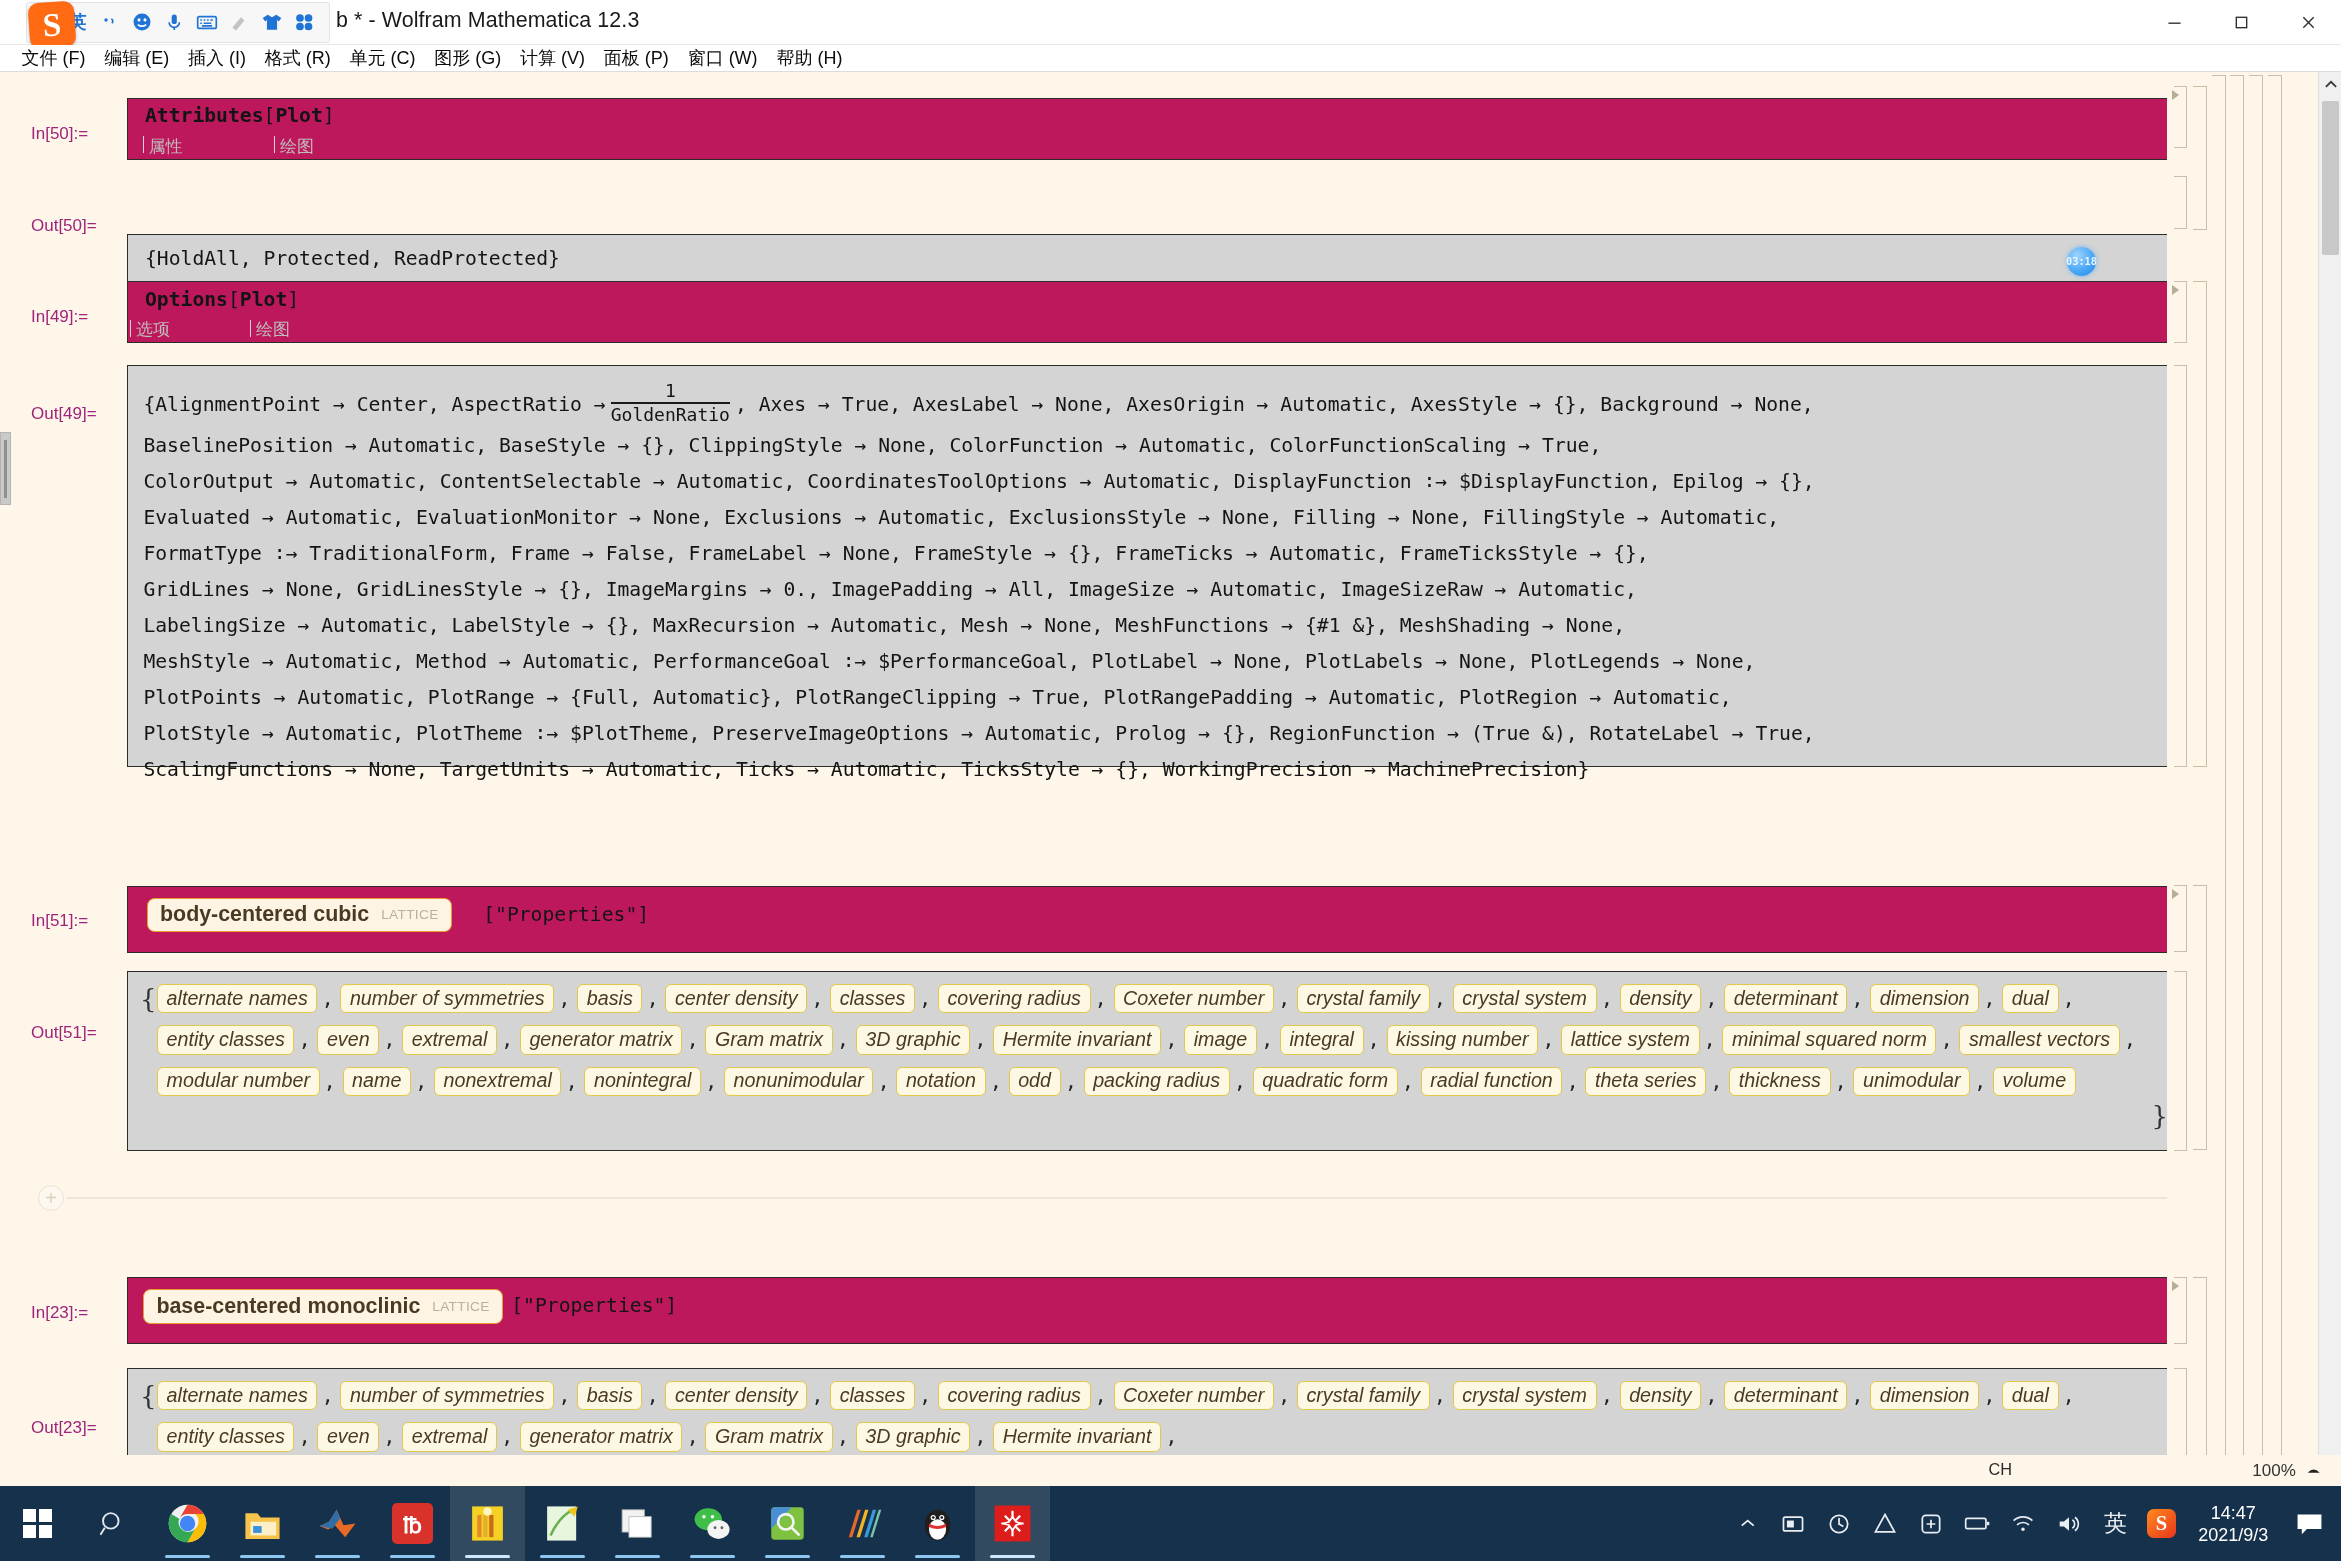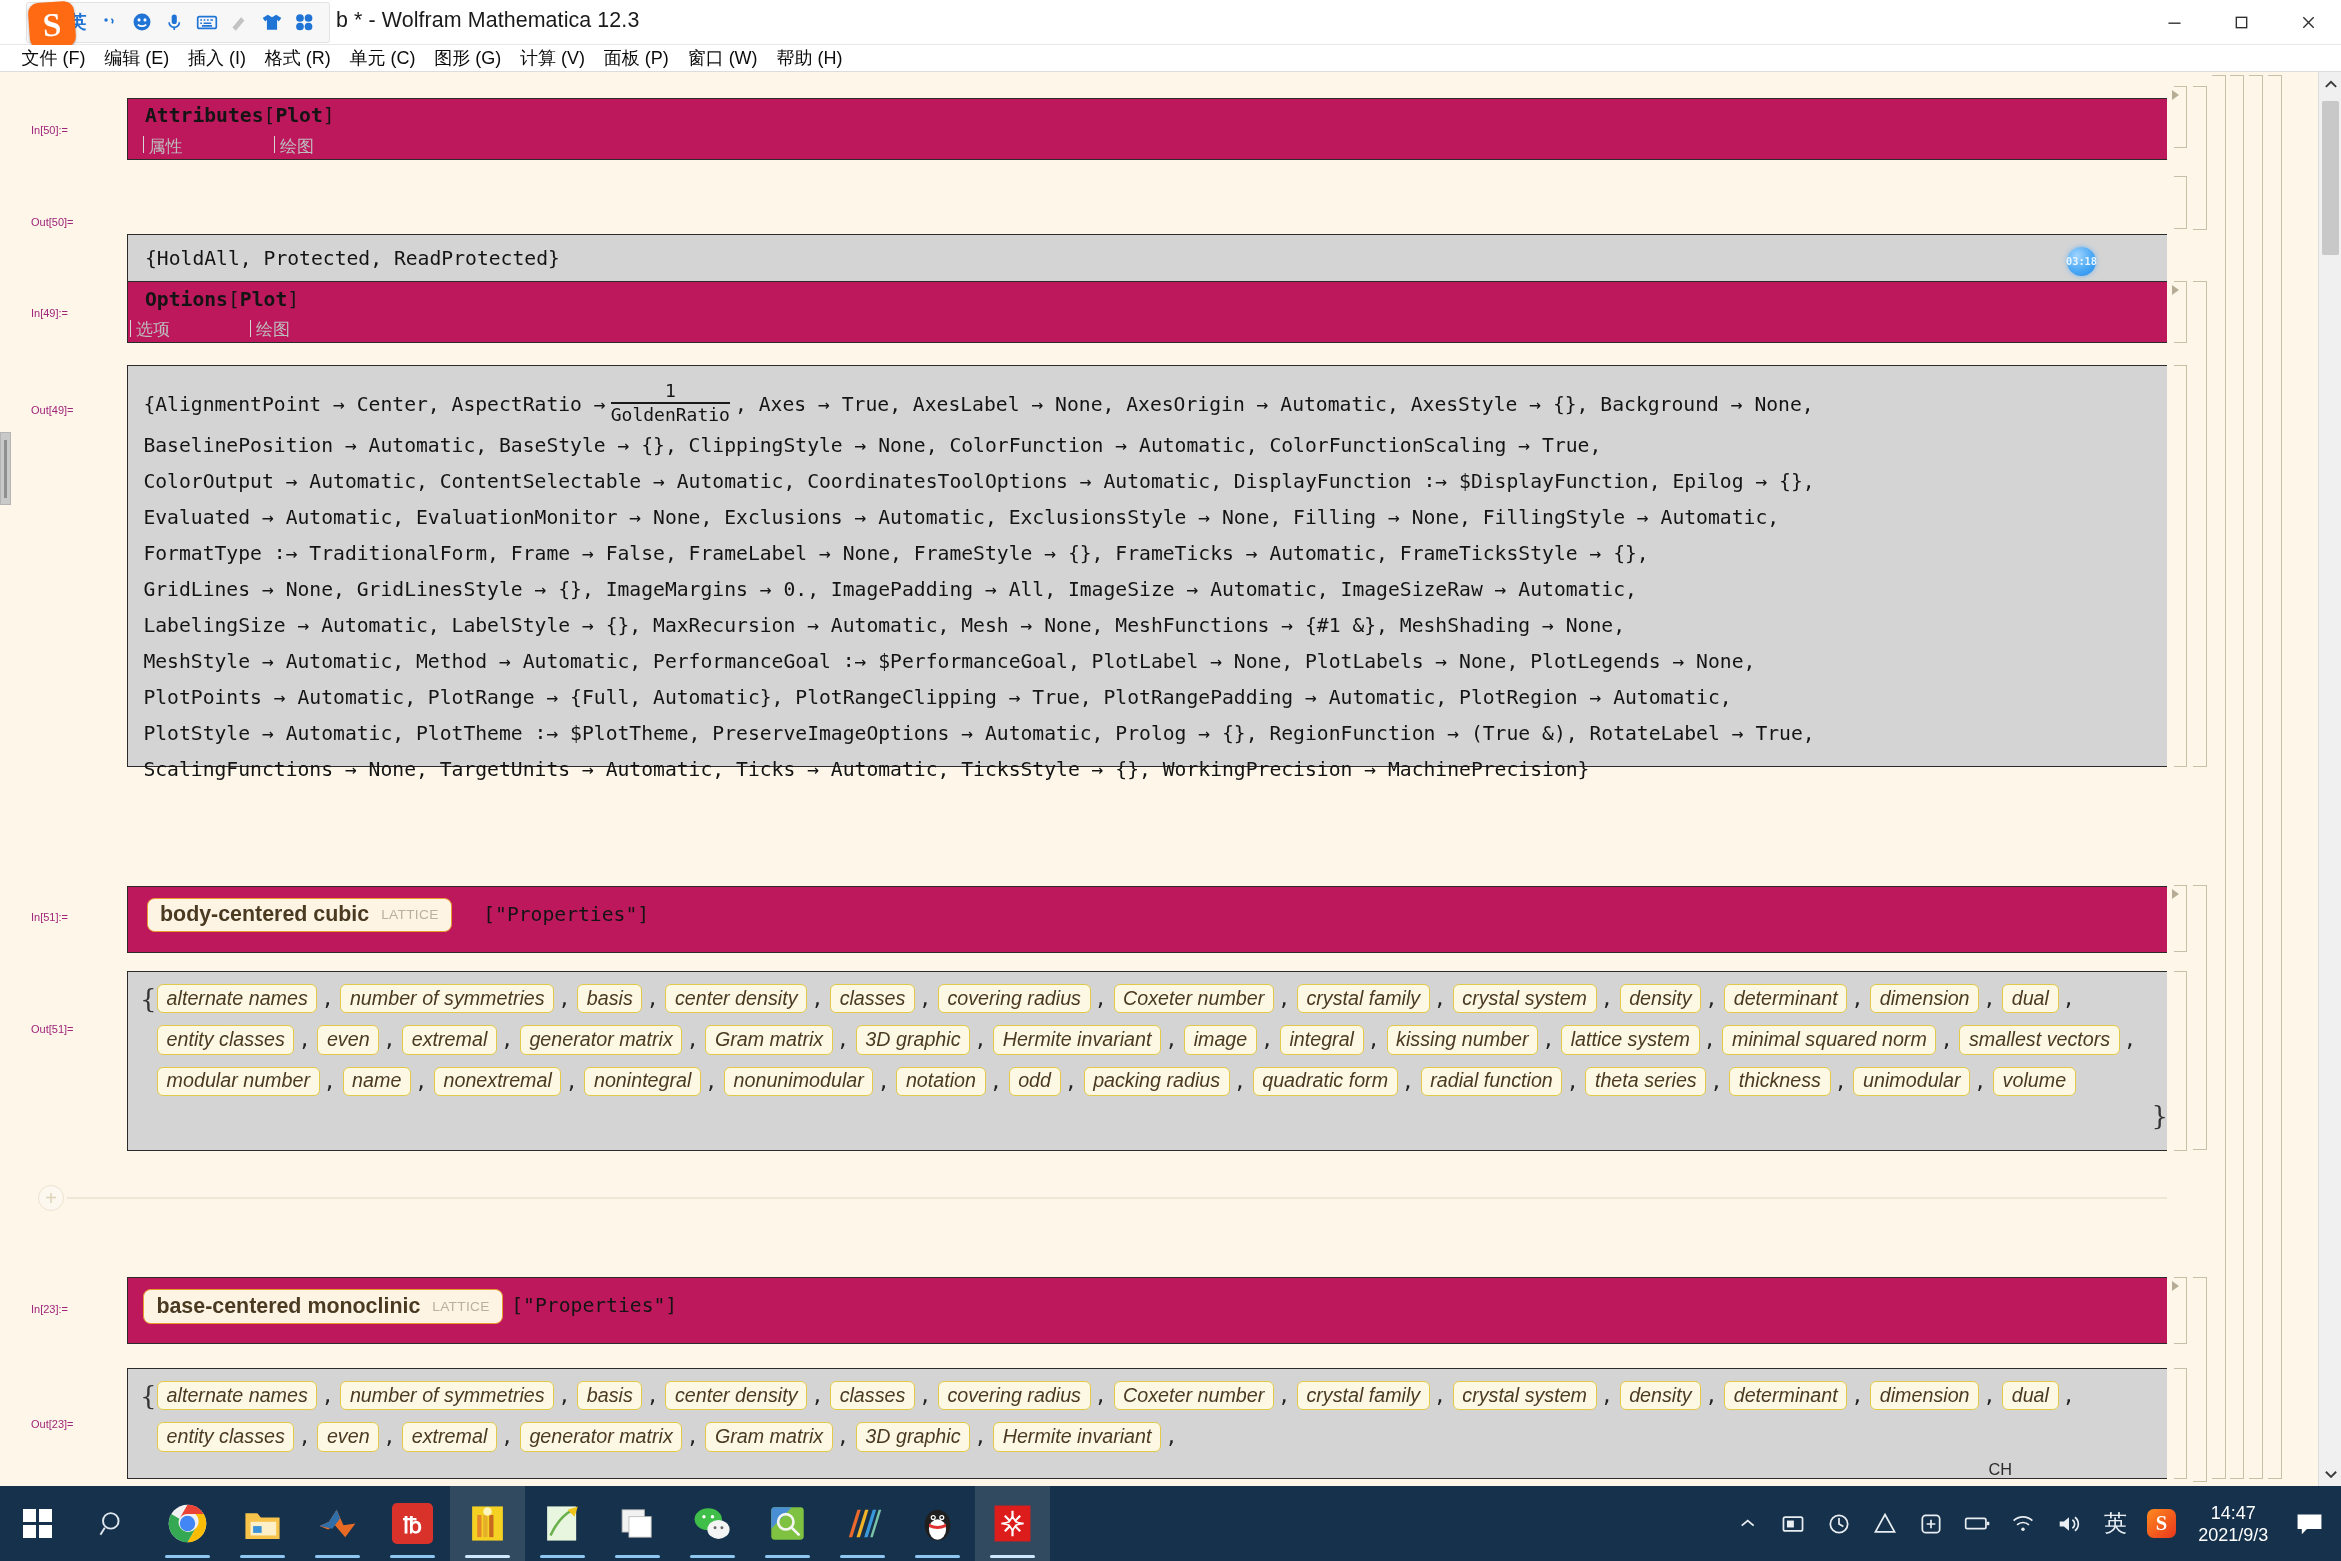--- a/index.html
+++ b/index.html
@@ -73,21 +73,21 @@
     background:#c9c9c9; border:0.9px solid #b4b4b4;
   }
   .drag-handle::after {
     content:""; position:absolute; left:3.4px; top:6.8px; width:2.6px; height:58px;
     background:#8f8f8f;
   }
 
   
   .cellgroup { position:absolute; left:0; width:2191px; }
   .label {
-    position:absolute; left:31px; font-size:11px;
+    position:absolute; left:31px; font-size:17px;
     color:#a0257a; font-family:"Liberation Sans", sans-serif; white-space:nowrap;
   }
   .cellbox {
     position:absolute; left:127px; right:0;
     border:1.7px solid #2b2b2b; background:#f4f4f4;
   }
   .in-cell { background:#be185d; }
   .out-cell { background:#d4d4d4; }
 
   .code {
@@ -592,20 +592,28 @@
         </svg>
     </div>
     <div class="thumb"></div>
     <div class="arrow down">
       <svg width="12" height="8.6" viewBox="0 0 14 10">
           <path d="M1 2 L7 8 L13 2" stroke="#3a3a3a" stroke-width="2.2" fill="none"></path>
         </svg>
     </div>
   </div>
 
+  <div class="statusbar">
+    <span class="zoomlbl">100%</span>
+    <span class="zoom-caret">
+      <svg width="15.4" height="8.6" viewBox="0 0 18 10">
+          <path d="M2 8 Q9 0 16 8" fill="#222"></path>
+        </svg>
+    </span>
+  </div>
 
   <div class="taskbar">
     <div class="tb-left">
 
       <div class="tb-item">
         <div class="winlogo">
             <i></i>
             <i></i>
             <i></i>
             <i></i>

